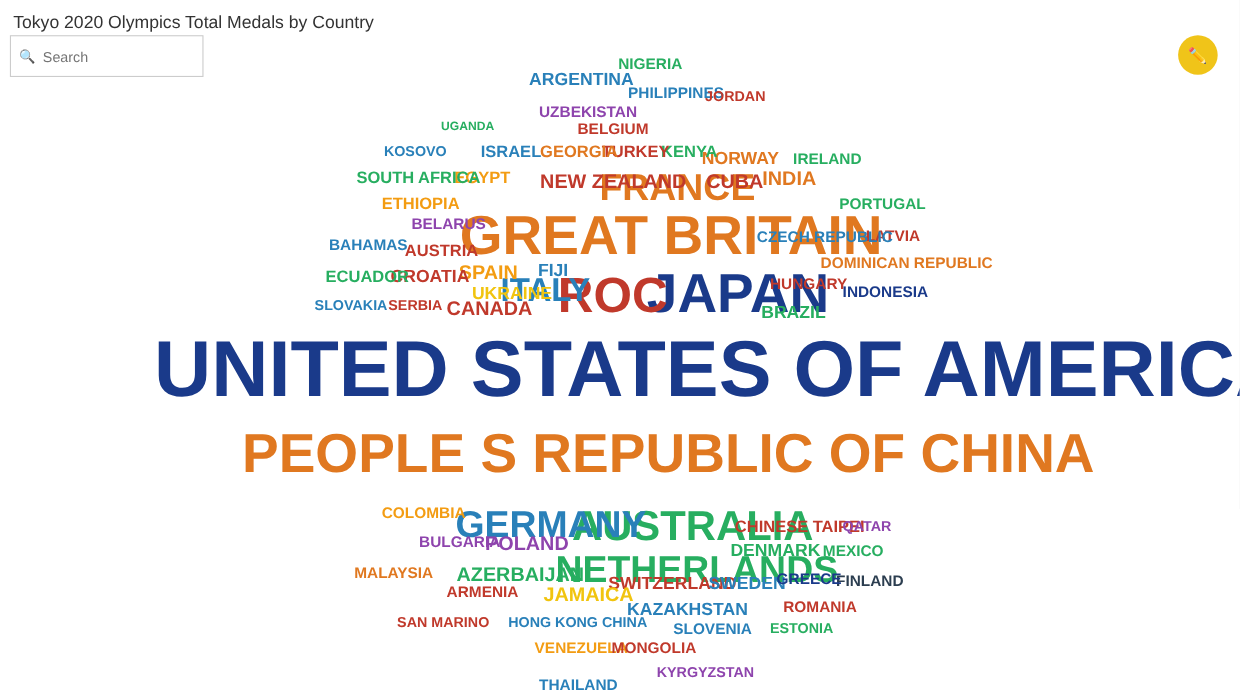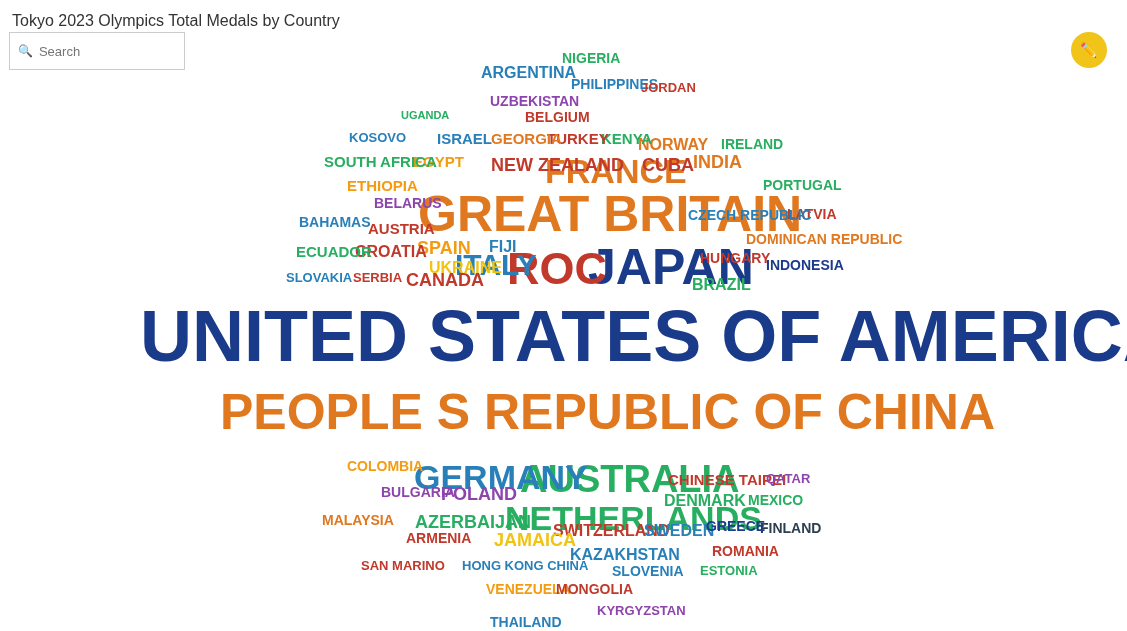--- a/index.html
+++ b/index.html
@@ -74,21 +74,21 @@
     .word {
       position: absolute;
       font-weight: 700;
       white-space: nowrap;
       text-transform: uppercase;
     }
   </style>
 </head>
 <body>
 <div id="main-container">
-  <span id="title">Tokyo 2023 Olympics Total Medals by Country</span>
+  <span id="title">Tokyo 2020 Olympics Total Medals by Country</span>
 
   <div id="search-box">
     <span id="search-icon">🔍</span>
     <input id="search-input" type="text" placeholder="Search" style="">
   </div>
 
   <div id="edit-btn">✏️</div>
 
   <div id="word-cloud">
       <span class="word" style="left: 140px; top: 295px; font-size: 72px; color: rgb(26, 58, 138);">UNITED STATES OF AMERICA</span>

